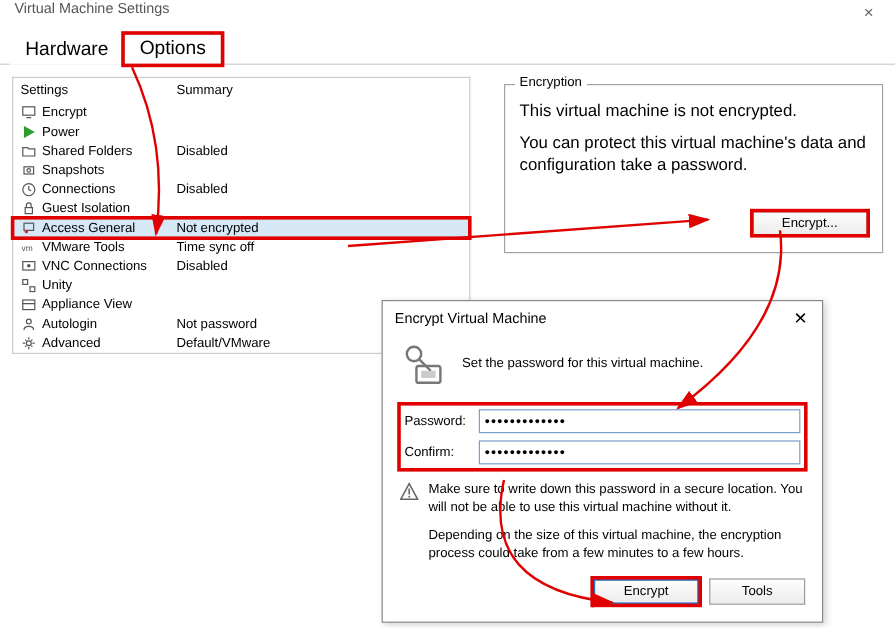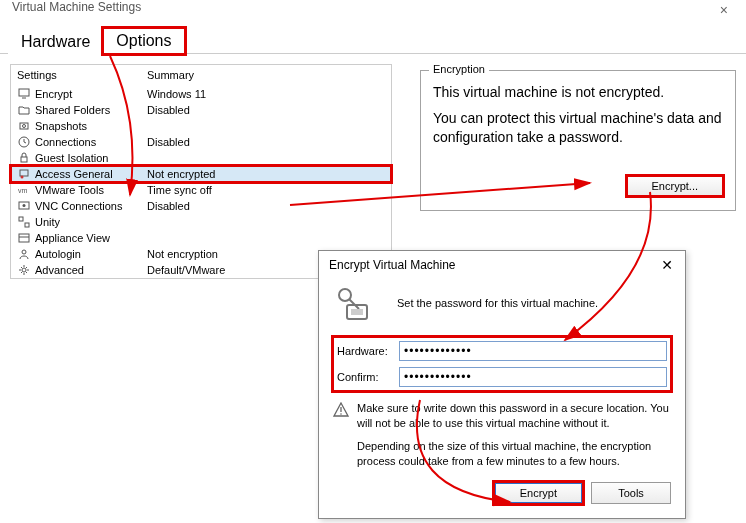--- a/index.html
+++ b/index.html
@@ -158,21 +158,21 @@
     font-size: 14px;
     cursor: pointer;
     padding: 0 4px;
   }
   .dialog-body {
     padding: 4px 14px 14px;
   }
   .dlg-top {
     display: flex;
     align-items: center;
-    gap: 24px;
+    gap: 12px;
     margin-bottom: 14px;
   }
   .keyicon {
     width: 40px;
     height: 40px;
     flex-shrink:0;
   }
   .dlg-msg { font-size: 11px; }
   .field-rows { margin-bottom: 10px; }
   .field-row {
@@ -248,21 +248,29 @@
     </div>
     <div class="settings-list" id="settings-list">
         <div class="settings-row">
           <span class="ricon">
             <svg width="12" height="12" viewBox="0 0 12 12">
               <rect x="1" y="1" width="10" height="7" fill="none" stroke="#555"></rect>
               <line x1="4" y1="10" x2="8" y2="10" stroke="#555"></line>
             </svg>
           </span>
           <span class="row-label">Encrypt</span>
-          <span class="row-summary">Windows 11</span>
+        </div>
+        <div class="settings-row">
+          <span class="ricon">
+            <svg width="12" height="12" viewBox="0 0 12 12">
+              <polygon points="2,1 11,6 2,11" fill="#2a9d2a"></polygon>
+            </svg>
+          </span>
+          <span class="row-label">Power</span>
+          <span class="row-summary"></span>
         </div>
         <div class="settings-row">
           <span class="ricon">
             <svg width="12" height="12" viewBox="0 0 12 12">
               <path d="M1 3h4l1 1h5v6H1z" fill="none" stroke="#555"></path>
             </svg>
           </span>
           <span class="row-label">Shared Folders</span>
           <span class="row-summary">Disabled</span>
         </div>
@@ -346,21 +354,21 @@
           <span class="row-summary"></span>
         </div>
         <div class="settings-row">
           <span class="ricon">
             <svg width="12" height="12" viewBox="0 0 12 12">
               <circle cx="6" cy="4" r="2" fill="none" stroke="#555"></circle>
               <path d="M2 11c0-2 2-3 4-3s4 1 4 3" fill="none" stroke="#555"></path>
             </svg>
           </span>
           <span class="row-label">Autologin</span>
-          <span class="row-summary">Not encryption</span>
+          <span class="row-summary">Not password</span>
         </div>
         <div class="settings-row">
           <span class="ricon">
             <svg width="12" height="12" viewBox="0 0 12 12">
               <circle cx="6" cy="6" r="2" fill="none" stroke="#555"></circle>
               <path d="M6 1v2M6 9v2M1 6h2M9 6h2M3 3l1 1M8 8l1 1M9 3l-1 1M4 8l-1 1" stroke="#555"></path>
             </svg>
           </span>
           <span class="row-label">Advanced</span>
           <span class="row-summary">Default/VMware</span>
@@ -392,21 +400,21 @@
           <circle cx="12" cy="12" r="6" fill="none" stroke="#777" stroke-width="2"></circle>
           <line x1="16" y1="16" x2="26" y2="26" stroke="#777" stroke-width="2"></line>
           <rect x="14" y="22" width="20" height="14" rx="2" fill="none" stroke="#777" stroke-width="2"></rect>
           <rect x="18" y="26" width="12" height="6" fill="#ccc"></rect>
         </svg>
       </span>
       <div class="dlg-msg">Set the password for this virtual machine.</div>
     </div>
     <div class="field-rows highlight-red" style="padding:4px;">
       <div class="field-row">
-        <label>Hardware:</label>
+        <label>Password:</label>
         <input type="text" value="•••••••••••••" style="">
       </div>
       <div class="field-row" style="margin-bottom:0;">
         <label>Confirm:</label>
         <input type="text" value="•••••••••••••" style="">
       </div>
     </div>
     <div class="warn-block">
       <span class="warn-icon">
         <svg viewBox="0 0 16 16" width="16" height="16">

